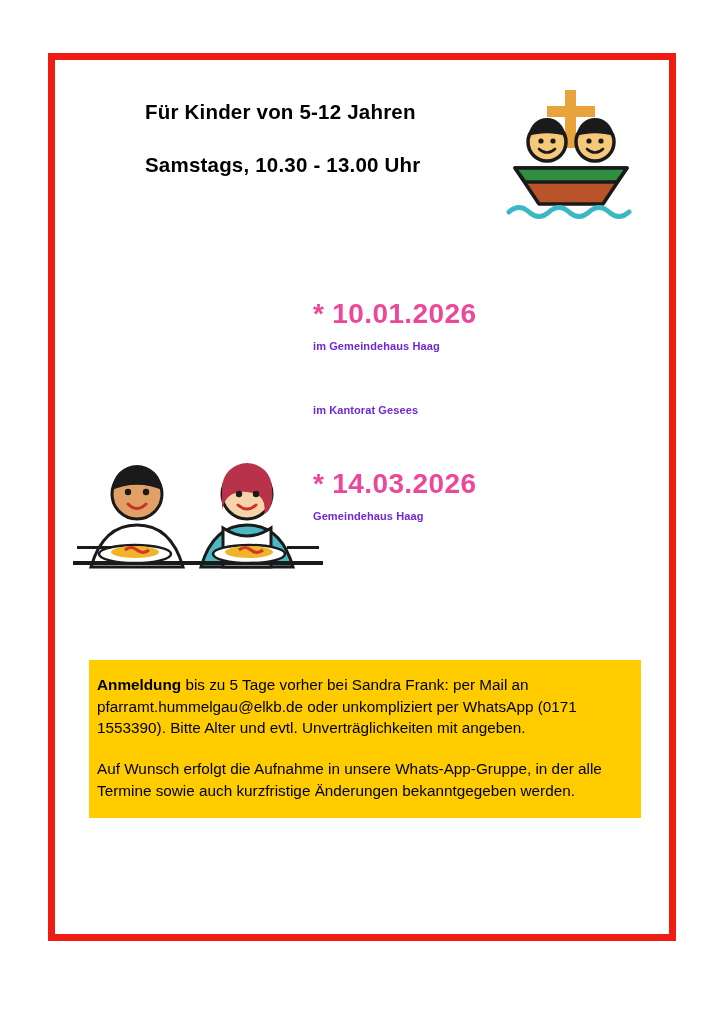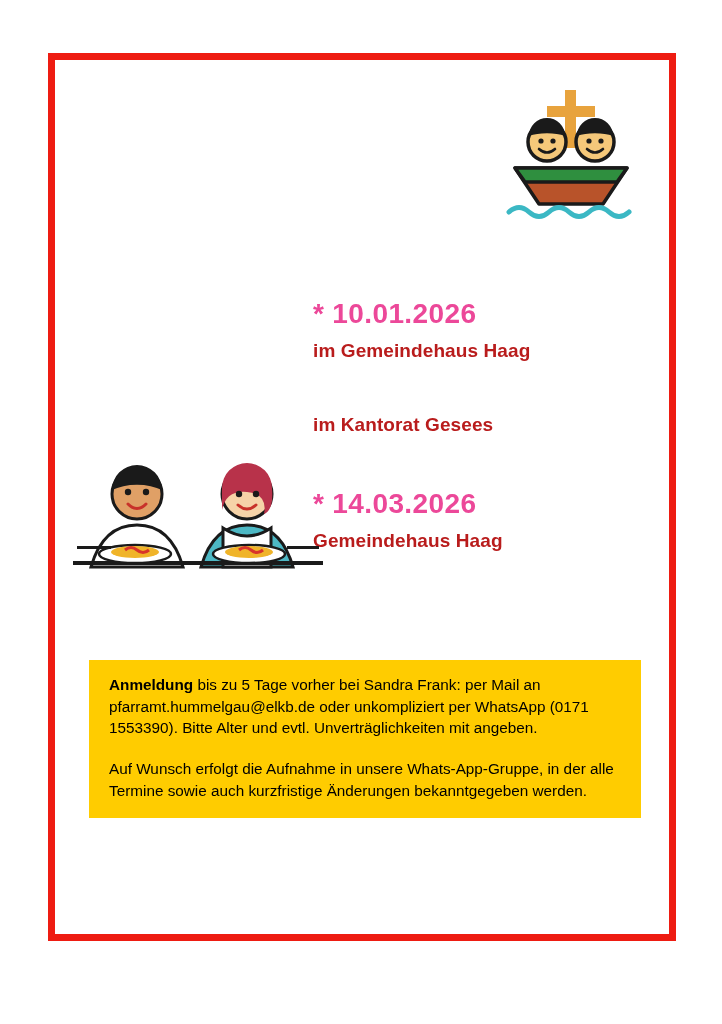--- a/index.html
+++ b/index.html
@@ -97,23 +97,23 @@
     font-size: 28px;
     font-weight: bold;
     color: #ec4899;
     letter-spacing: 0.4px;
     white-space: nowrap;
   }
   .date-star {
     margin-right: 8px;
   }
   .place-line {
-    font-size: 19px;
-    font-weight: bold;
-    color: #b91c1c;
+    font-size: 11px;
+    font-weight: bold;
+    color: #6d28d9;
     margin-top: 10px;
     letter-spacing: 0.1px;
     white-space: nowrap;
   }
 
   
   .kids-eating {
     position: absolute;
     left: 18px;
     top: 382px;
@@ -121,39 +121,43 @@
     height: 135px;
   }
 
   
   .notice {
     position: absolute;
     left: 34px;
     top: 600px;
     width: 552px;
     background: #ffcc00;
-    padding: 14px 16px 16px 20px;
+    padding: 14px 16px 16px 8px;
     box-sizing: border-box;
   }
   .notice p {
     margin: 0;
     font-size: 15.3px;
     line-height: 1.42;
     color: #000000;
   }
   .notice p.second {
     margin-top: 19px;
   }
   .notice b { font-weight: bold; }
 </style>
 </head>
 <body>
 
 <div class="poster">
 
+  <div class="header-text">
+    <div class="header-line">Für Kinder von 5-12 Jahren</div>
+    <div class="header-line second">Samstags, 10.30 - 13.00 Uhr</div>
+  </div>
 
   <div class="boat-logo">
     <svg viewBox="0 0 160 160" width="160" height="160" xmlns="http://www.w3.org/2000/svg">
 
       <rect x="74" y="6" width="11" height="58" fill="#e8a33d"></rect>
       <rect x="56" y="22" width="48" height="11" fill="#e8a33d"></rect>
 
       <circle cx="56" cy="58" r="19" fill="#f5c87a" stroke="#1a1a1a" stroke-width="3.5"></circle>
       <circle cx="104" cy="58" r="19" fill="#f5c87a" stroke="#1a1a1a" stroke-width="3.5"></circle>
 

